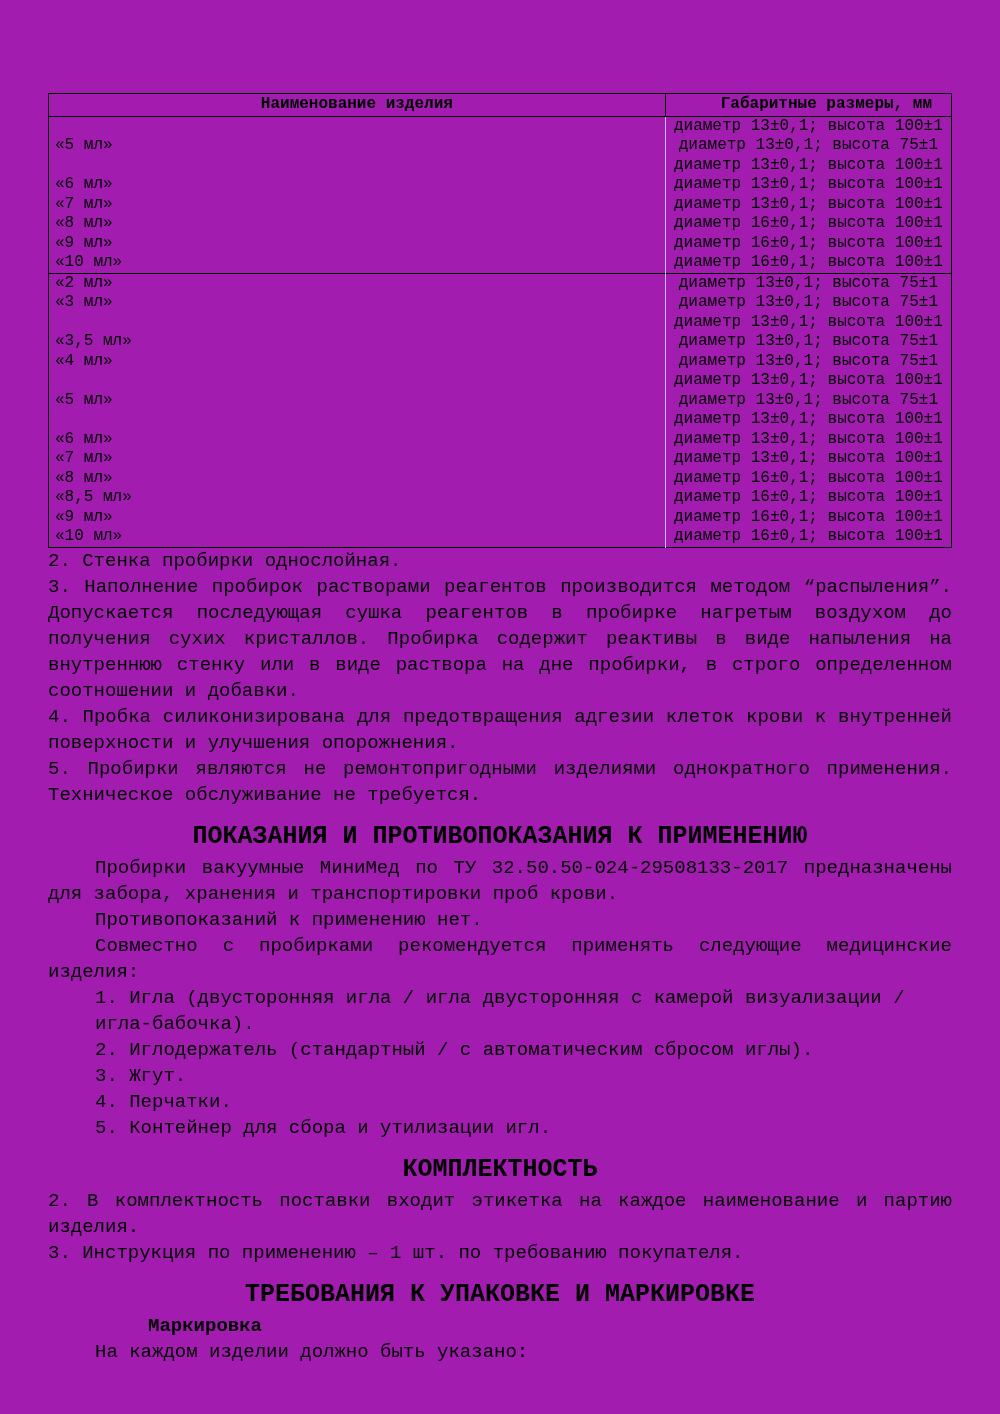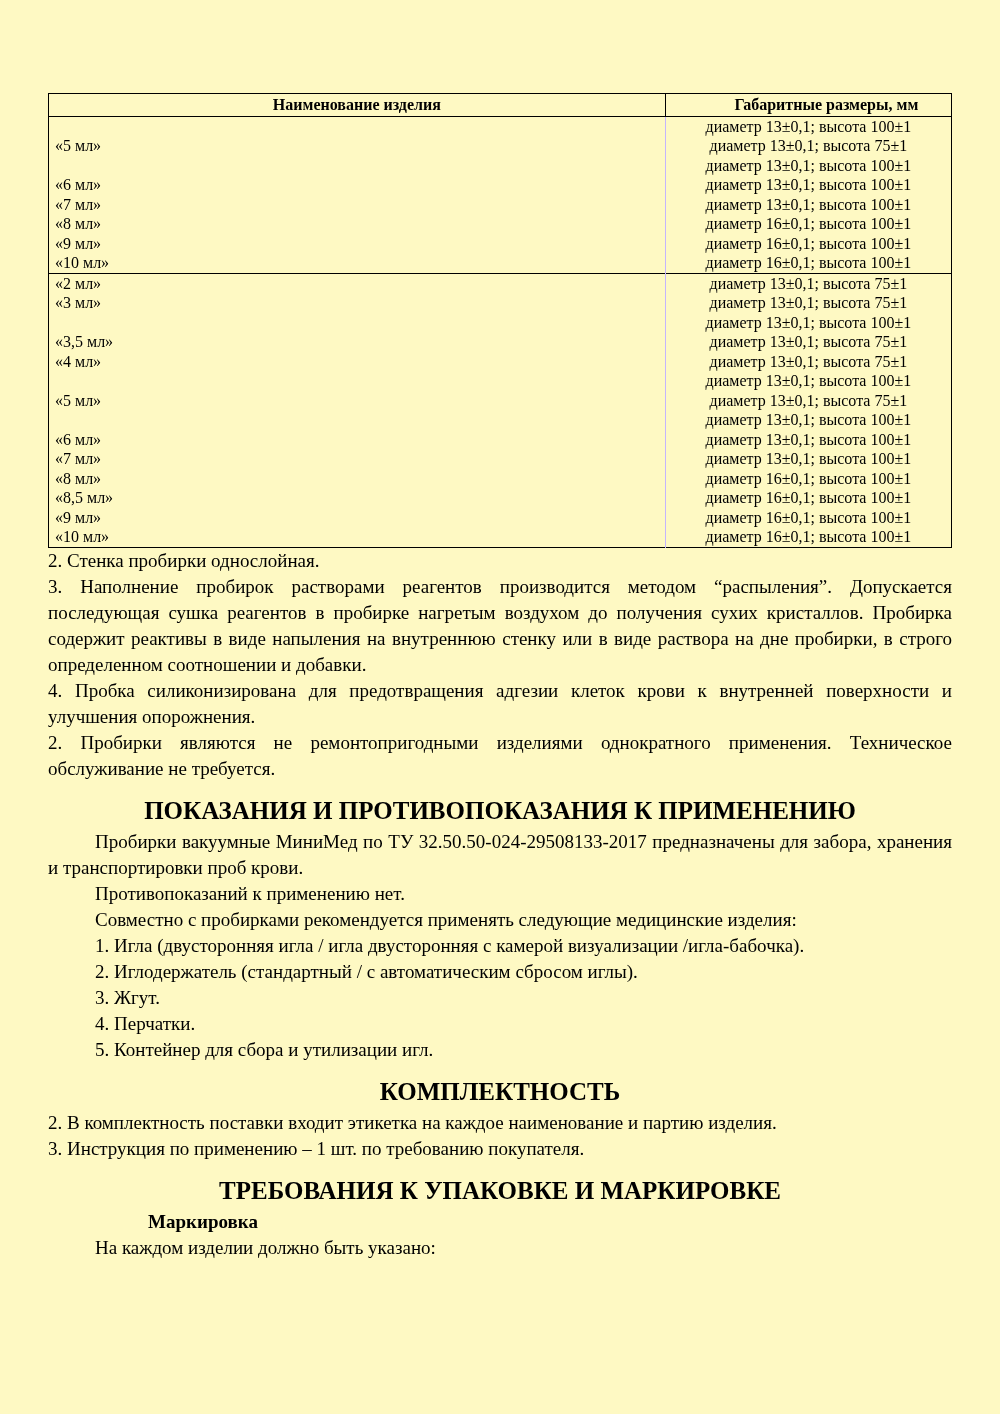--- a/index.html
+++ b/index.html
@@ -5,23 +5,23 @@
   * { box-sizing: border-box; }
   html, body {
     margin: 0;
     padding: 0;
     background: #ffffff;
   }
   .page {
     position: relative;
     width: 1000px;
     height: 1414px;
-    background: #fef9c3;
+    background: #a21caf;
     color: #000000;
-    font-family: Liberation Serif, serif;
+    font-family: Liberation Mono, monospace;
     padding: 93px 48px 0 48px;
     overflow: hidden;
   }
 
   
   table.spec-table {
     width: 100%;
     border-collapse: collapse;
     border: 1.5px solid #000;
     font-size: 16px;
@@ -213,21 +213,21 @@
   <div class="body-text">
 
     <div>
 
         <p class="para">2. Стенка пробирки однослойная.</p>
 
         <p class="para">3. Наполнение пробирок растворами реагентов производится методом “распыления”. Допускается последующая сушка реагентов в пробирке нагретым воздухом до получения сухих кристаллов. Пробирка содержит реактивы в виде напыления на внутреннюю стенку или в виде раствора на дне пробирки, в строго определенном соотношении и добавки.</p>
 
         <p class="para">4. Пробка силиконизирована для предотвращения адгезии клеток крови к внутренней поверхности и улучшения опорожнения.</p>
 
-        <p class="para">2. Пробирки являются не ремонтопригодными изделиями однократного применения. Техническое обслуживание не требуется.</p>
+        <p class="para">5. Пробирки являются не ремонтопригодными изделиями однократного применения. Техническое обслуживание не требуется.</p>
       </div>
 
     <p class="heading">ПОКАЗАНИЯ И ПРОТИВОПОКАЗАНИЯ К ПРИМЕНЕНИЮ</p>
 
     <div>
 
         <p class="para indent">Пробирки вакуумные МиниМед по ТУ 32.50.50-024-29508133-2017 предназначены для забора, хранения и транспортировки проб крови.</p>
 
         <p class="para indent">Противопоказаний к применению нет.</p>
 

